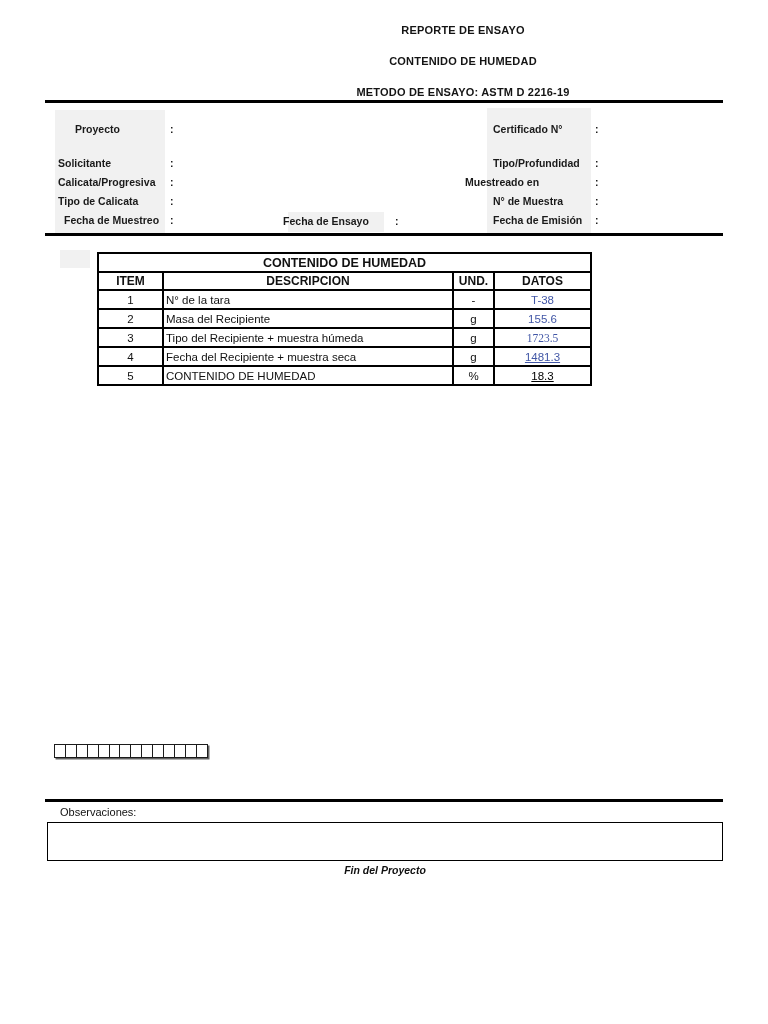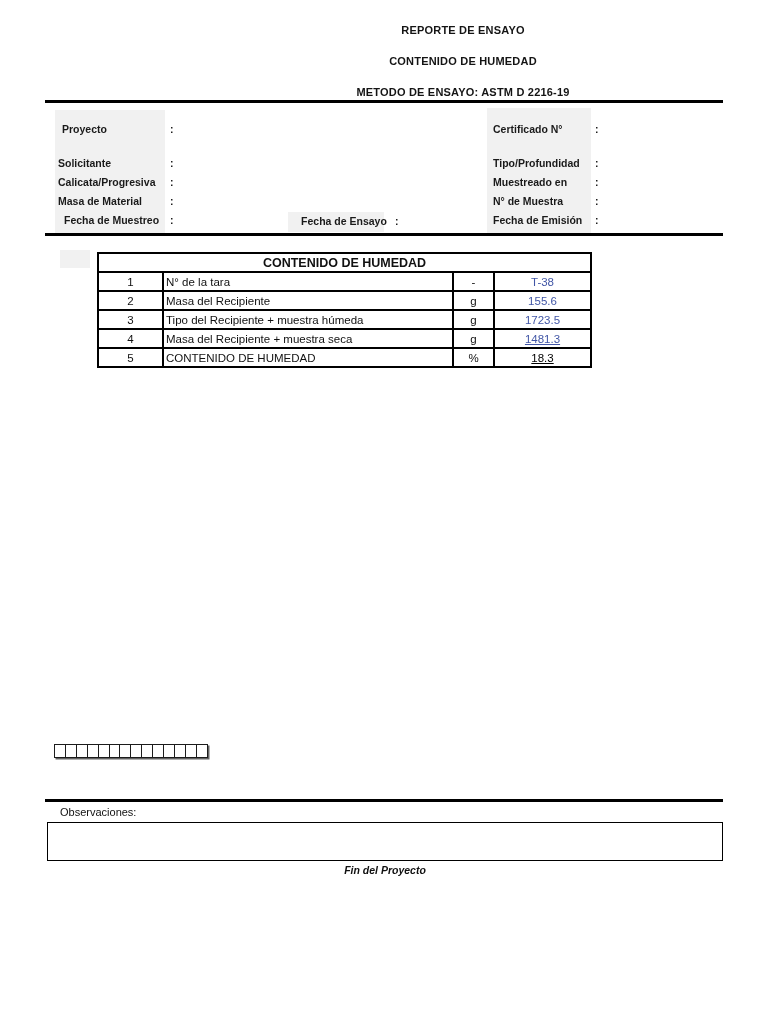--- a/index.html
+++ b/index.html
@@ -38,21 +38,21 @@
 
   .flabel {
     font-size: 10.5px;
     font-weight: bold;
     color: #1a1a1a;
     white-space: nowrap;
     line-height: 13px;
   }
   .fcolon { font-size: 10.5px; font-weight: bold; color: #1a1a1a; line-height: 13px; }
   .fvalue { font-size: 10.5px; color: #1a1a1a; line-height: 13px; }
-  .ensayo-label { left: 296px; width: 96px; text-align: center; }
+  .ensayo-label { left: 278px; width: 96px; text-align: center; }
 
   
   .table-side-block { left: 60px; top: 250px; width: 30px; height: 18px; background: #f1f1f1; }
 
   
   .data-table-wrap { left: 97px; top: 252px; }
   table.data-table {
     border-collapse: collapse;
     table-layout: fixed;
     width: 493px;
@@ -111,53 +111,53 @@
 <div class="abs doc-title" style="top:24px">REPORTE DE ENSAYO</div>
 <div class="abs doc-title" style="top:55px">CONTENIDO DE HUMEDAD</div>
 <div class="abs doc-title" style="top:86px">METODO DE ENSAYO: ASTM D 2216-19</div>
 
 <div class="abs rule rule-top"></div>
 
 <div class="abs label-bg bg-left"></div>
 <div class="abs label-bg bg-right"></div>
 <div class="abs label-bg bg-ensayo"></div>
 
-<span class="abs flabel" style="left:62px;top:123px">Proyecto</span>
+<span class="abs flabel" style="left:75px;top:123px">Proyecto</span>
 <span class="abs fcolon" style="left:170px;top:123px">:</span>
 <span class="abs fvalue" style="left:182px;top:123px"></span>
 
 <span class="abs flabel" style="left:58px;top:157px">Solicitante</span>
 <span class="abs fcolon" style="left:170px;top:157px">:</span>
 <span class="abs fvalue" style="left:182px;top:157px"></span>
 
 <span class="abs flabel" style="left:58px;top:176px">Calicata/Progresiva</span>
 <span class="abs fcolon" style="left:170px;top:176px">:</span>
 <span class="abs fvalue" style="left:182px;top:176px"></span>
 
-<span class="abs flabel" style="left:58px;top:195px">Masa de Material</span>
+<span class="abs flabel" style="left:58px;top:195px">Tipo de Calicata</span>
 <span class="abs fcolon" style="left:170px;top:195px">:</span>
 <span class="abs fvalue" style="left:182px;top:195px"></span>
 
 <span class="abs flabel" style="left:64px;top:214px">Fecha de Muestreo</span>
 <span class="abs fcolon" style="left:170px;top:214px">:</span>
 <span class="abs fvalue" style="left:182px;top:214px"></span>
 
 <span class="abs flabel ensayo-label" style="top:215px">Fecha de Ensayo</span>
 <span class="abs fcolon" style="left:395px;top:215px">:</span>
 <span class="abs fvalue" style="left:407px;top:215px"></span>
 
 <span class="abs flabel" style="left:493px;top:123px">Certificado N°</span>
 <span class="abs fcolon" style="left:595px;top:123px">:</span>
 <span class="abs fvalue" style="left:607px;top:123px"></span>
 
 <span class="abs flabel" style="left:493px;top:157px">Tipo/Profundidad</span>
 <span class="abs fcolon" style="left:595px;top:157px">:</span>
 <span class="abs fvalue" style="left:607px;top:157px"></span>
 
-<span class="abs flabel" style="left:493px;top:176px">Muestreado en</span>
+<span class="abs flabel" style="left:465px;top:176px">Muestreado en</span>
 <span class="abs fcolon" style="left:595px;top:176px">:</span>
 <span class="abs fvalue" style="left:607px;top:176px"></span>
 
 <span class="abs flabel" style="left:493px;top:195px">N° de Muestra</span>
 <span class="abs fcolon" style="left:595px;top:195px">:</span>
 <span class="abs fvalue" style="left:607px;top:195px"></span>
 
 <span class="abs flabel" style="left:493px;top:214px">Fecha de Emisión</span>
 <span class="abs fcolon" style="left:595px;top:214px">:</span>
 <span class="abs fvalue" style="left:607px;top:214px"></span>
@@ -172,40 +172,46 @@
         <col class="c-item">
         <col class="c-desc">
         <col class="c-und">
         <col class="c-datos">
       </colgroup>
     <tbody>
         <tr>
           <th class="t-title" colspan="4">CONTENIDO DE HUMEDAD</th>
         </tr>
     <tr>
+      <th class="t-head">ITEM</th>
+      <th class="t-head">DESCRIPCION</th>
+      <th class="t-head">UND.</th>
+      <th class="t-head">DATOS</th>
+    </tr>
+    <tr>
       <td class="t-item">1</td>
       <td class="t-desc">N° de la tara</td>
       <td class="t-und">-</td>
       <td class="t-datos" style="color: rgb(65, 86, 166); margin-top: 38px;">T-38</td>
     </tr>
     <tr>
       <td class="t-item">2</td>
       <td class="t-desc">Masa del Recipiente</td>
       <td class="t-und">g</td>
       <td class="t-datos" style="color: rgb(65, 86, 166); margin-left: 46px;">155.6</td>
     </tr>
     <tr>
       <td class="t-item">3</td>
       <td class="t-desc">Tipo del Recipiente + muestra húmeda</td>
       <td class="t-und">g</td>
-      <td class="t-datos" style="color: rgb(65, 86, 166);">1723.5</td>
+      <td class="t-datos" style="color: rgb(65, 86, 166); font-family: Liberation Serif, serif;">1723.5</td>
     </tr>
     <tr>
       <td class="t-item">4</td>
-      <td class="t-desc">Masa del Recipiente + muestra seca</td>
+      <td class="t-desc">Fecha del Recipiente + muestra seca</td>
       <td class="t-und">g</td>
       <td class="t-datos" style="color: rgb(65, 86, 166); text-decoration: underline;">1481.3</td>
     </tr>
     <tr>
       <td class="t-item">5</td>
       <td class="t-desc">CONTENIDO DE HUMEDAD</td>
       <td class="t-und">%</td>
       <td class="t-datos" style="color: rgb(0, 0, 0); text-decoration: underline;">18.3</td>
     </tr>
   </tbody>

